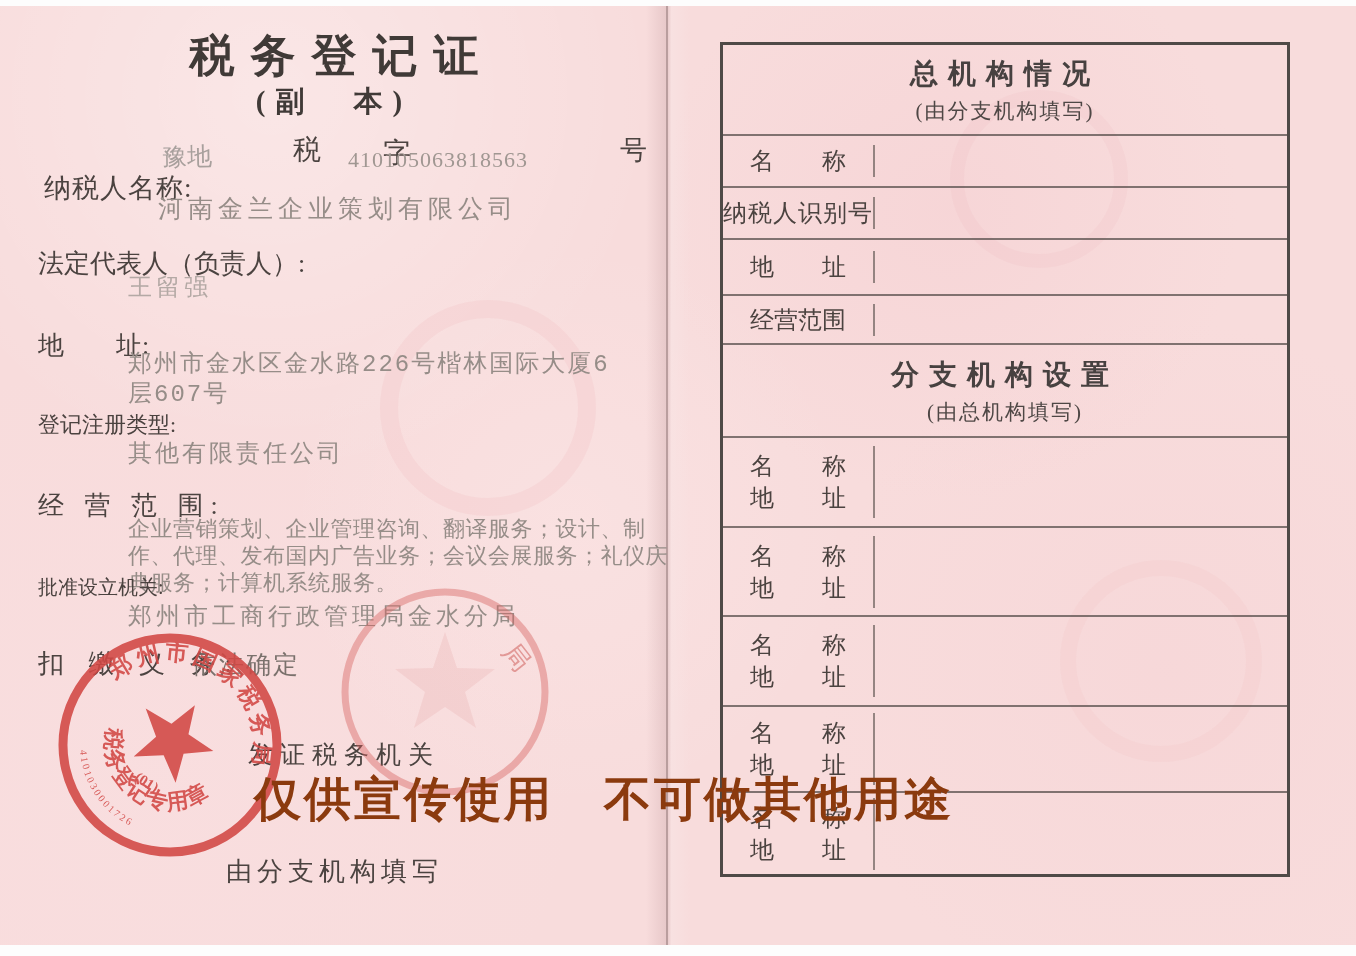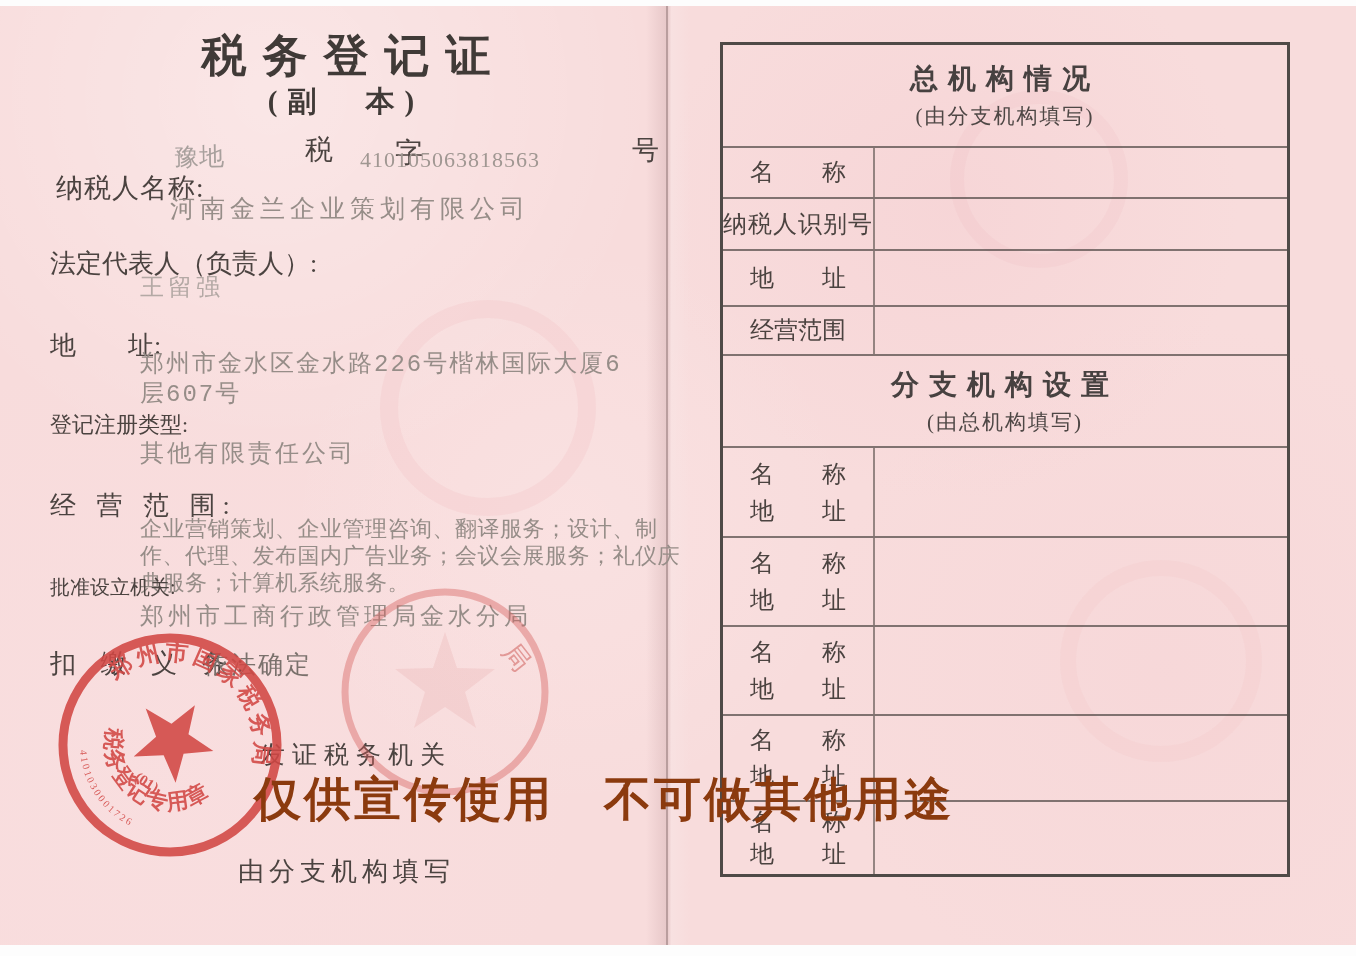--- a/index.html
+++ b/index.html
@@ -12,30 +12,30 @@
       radial-gradient(circle at 42% 55%, rgba(255,240,240,.25), transparent 30%),
       radial-gradient(circle at 86% 70%, rgba(244,205,209,.28), transparent 26%),
       radial-gradient(circle at 12% 80%, rgba(250,225,228,.35), transparent 30%),
       #f8dcdc;
   }
   .edge-top{position:absolute;left:0;top:0;width:100%;height:6px;background:#fdfdfd;z-index:12;}
   .edge-bottom{position:absolute;left:0;top:945px;width:100%;height:11px;background:#fdfdfd;z-index:12;}
   .fold-band{position:absolute;left:646px;top:0;width:44px;height:950px;z-index:1;
     background:linear-gradient(to right, rgba(222,186,188,0), rgba(209,174,176,.45) 48%, rgba(248,228,228,.6) 58%, rgba(222,186,188,0));}
   .fold-line{position:absolute;left:666px;top:0;width:2px;height:948px;background:rgba(148,122,122,.55);z-index:2;}
-  .abs{position:absolute;white-space:nowrap;margin-left:12px;}
+  .abs{position:absolute;white-space:nowrap;}
   .ink{color:#4b4340;}
   .val{color:#968d88;font-family:Liberation Mono, monospace;}
   .title{font-weight:700;color:#403a37;}
   .page-right-table{
     position:absolute;left:720px;top:42px;width:570px;height:835px;
     border:3px solid #4f4a47;box-sizing:border-box;z-index:3;
     display:flex;flex-direction:column;
   }
-  .t-row{display:flex;box-sizing:border-box;border-top:2px solid rgba(82,74,71,.72);}
+  .t-row{display:flex;box-sizing:border-box;border-top:2px solid rgba(82,74,71,.72);align-items:center;}
   .t-row.first{border-top:none;}
   .t-header{flex-direction:column;align-items:center;justify-content:center;box-sizing:border-box;}
   .t-label{width:152px;box-sizing:border-box;border-right:2px solid rgba(96,86,82,.65);
     display:flex;align-items:center;justify-content:center;color:#4b4340;font-size:24px;}
   .t-label.twoline{flex-direction:column;justify-content:space-evenly;align-items:center;padding:4px 0;}
   .t-value{flex:1;}
   .h-title{font-size:28px;letter-spacing:10px;color:#474140;font-weight:600;}
   .h-sub{font-size:21px;letter-spacing:2px;color:#4e4745;margin-top:4px;}
   .watermark{
     position:absolute;left:254px;top:768px;z-index:9;
@@ -118,21 +118,21 @@
   </svg>
 
   <svg class="stamp-svg" style="left:333px;top:580px;z-index:4;" width="230" height="230" viewBox="0 0 230 230">
     <circle cx="112" cy="112" r="100" fill="none" stroke="rgba(214,96,92,0.42)" stroke-width="7"></circle>
     <polygon points="112,52 124,88 162,89 132,112 143,148 112,127 81,148 92,112 62,89 100,88" fill="rgba(210,90,88,0.10)"></polygon>
     <text x="168" y="72" font-size="27" fill="rgba(203,82,78,0.50)" transform="rotate(52 168 72)">局</text>
   </svg>
 
   <div class="page-right-table">
 
-    <div class="t-row t-header first" style="height:101px;">
+    <div class="t-row t-header first" style="height:89px;">
       <div class="h-title">总机构情况</div>
       <div class="h-sub">(由分支机构填写)</div>
     </div>
 
     <div class="t-row" style="height:52px;">
       <div class="t-label">名　　称</div>
       <div class="t-value"></div>
     </div>
     <div class="t-row" style="height:52px;">
       <div class="t-label" style="letter-spacing:1px;">纳税人识别号</div>

